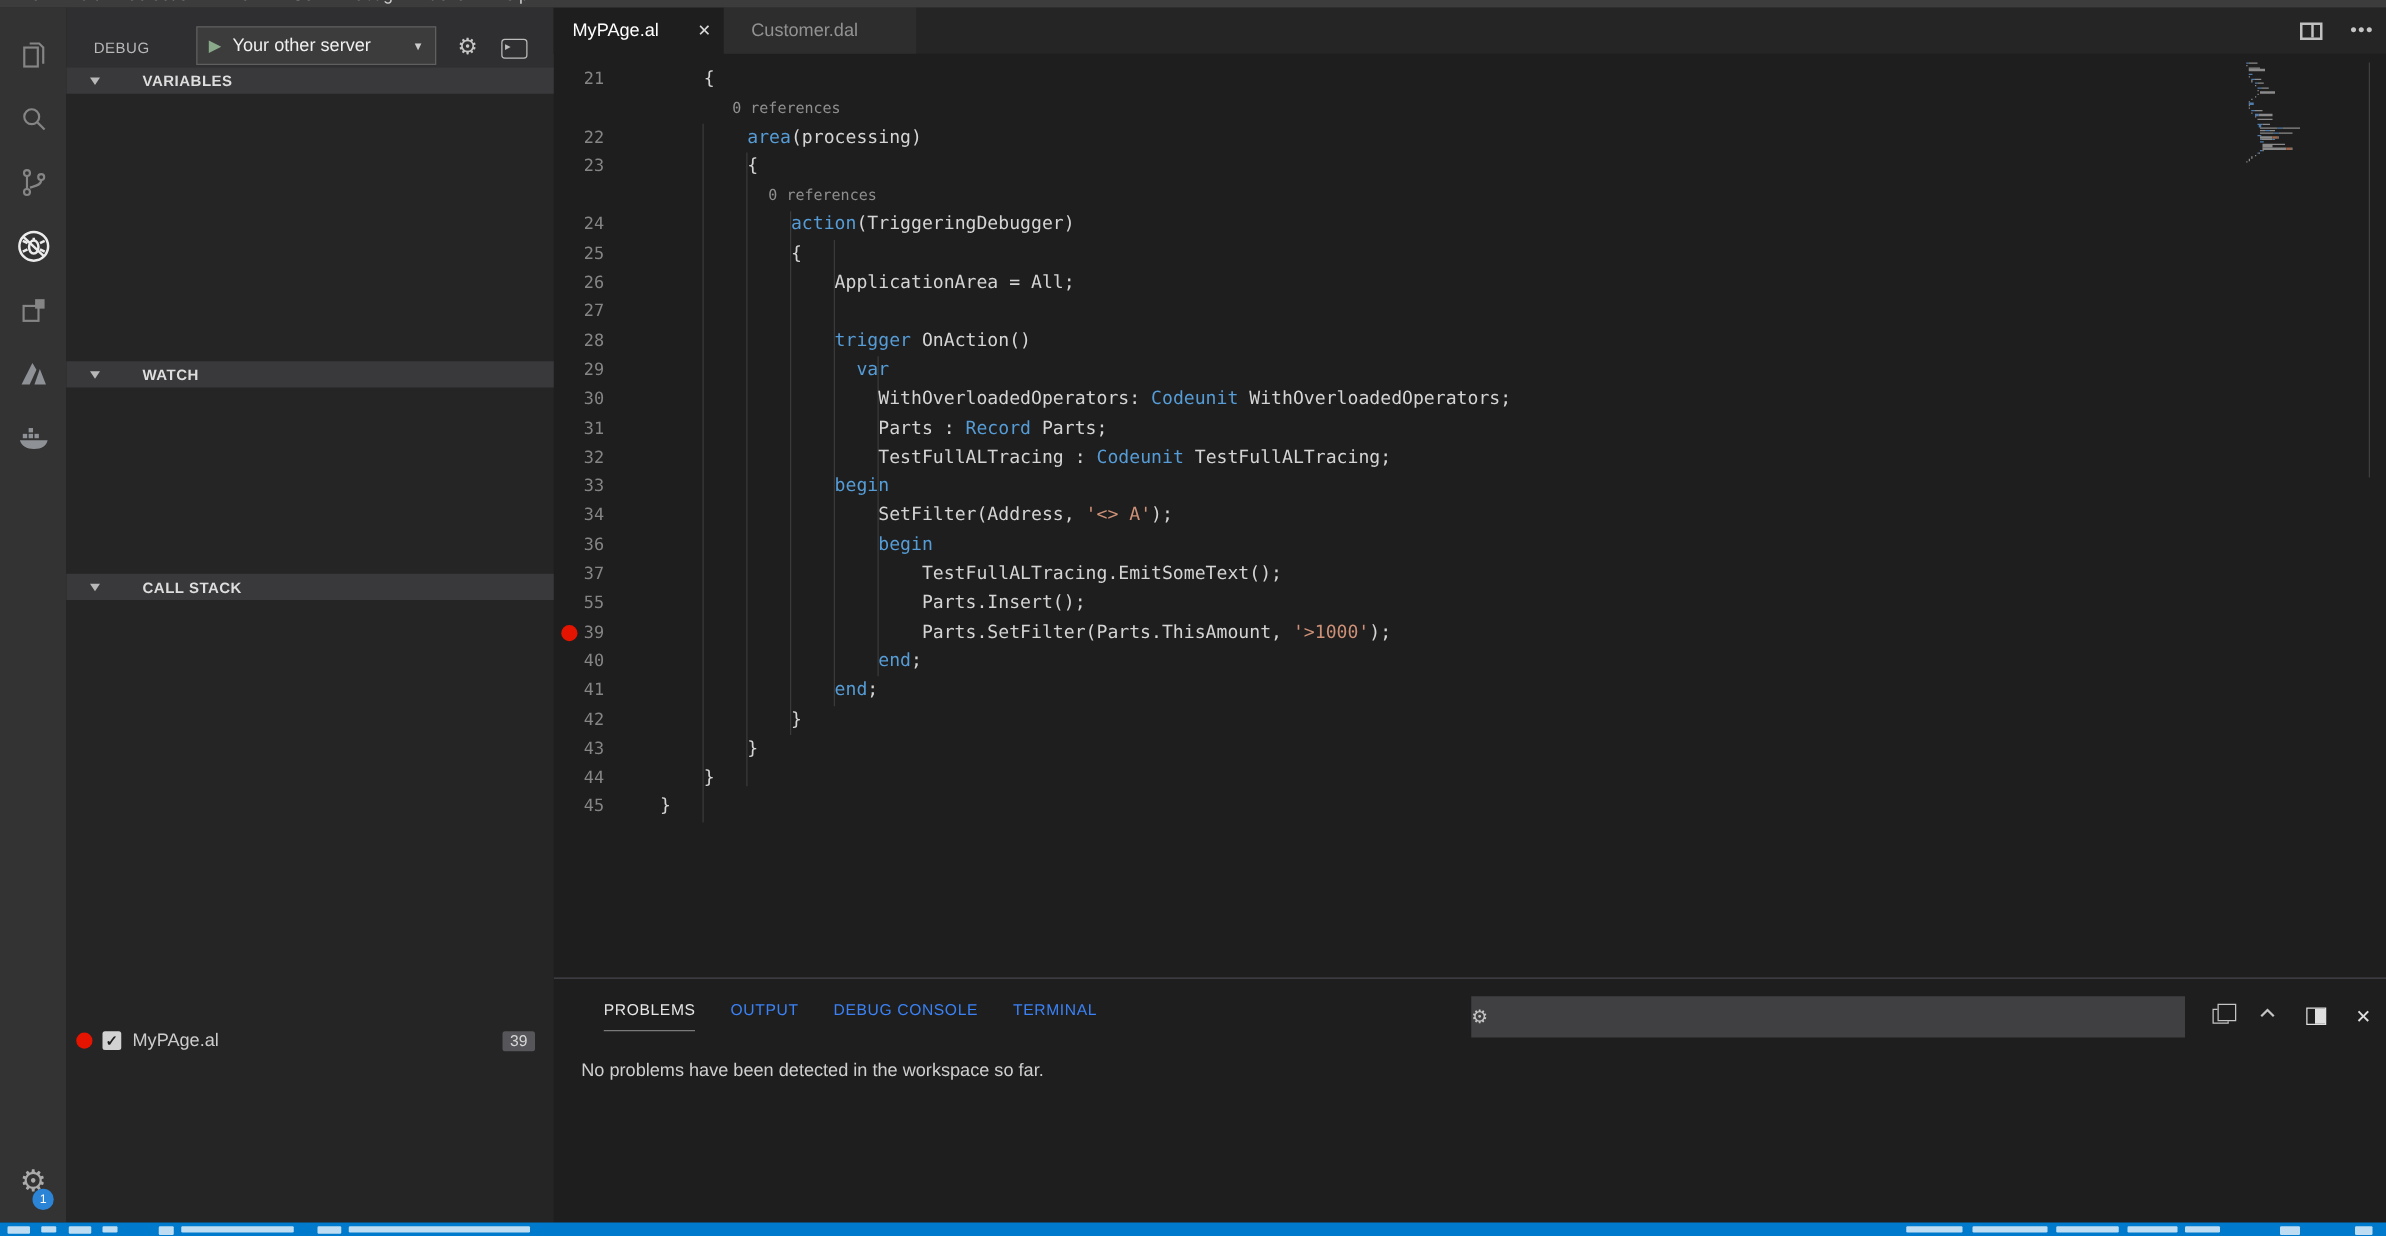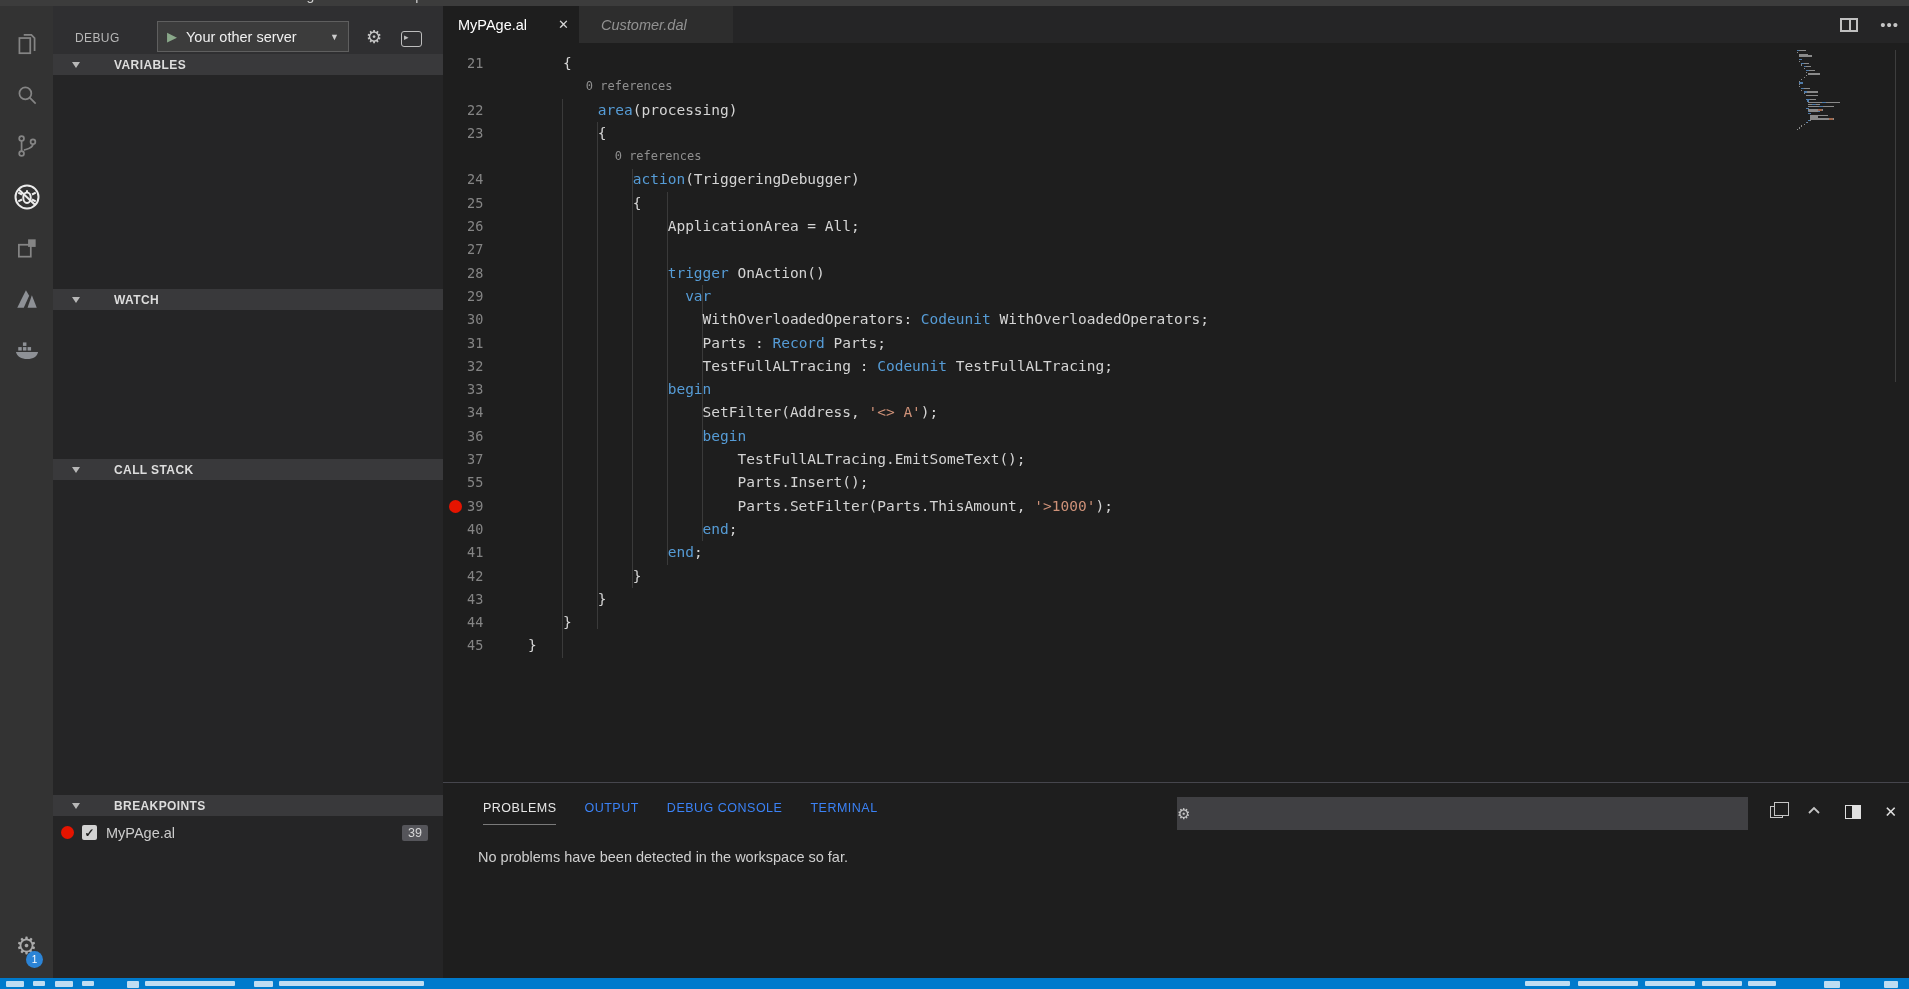--- a/index.html
+++ b/index.html
@@ -43,21 +43,21 @@
   .bp-checkbox { width:15px; height:15px; background:#d2d2d2; border-radius:2px; margin-right:9px; display:flex; align-items:center; justify-content:center; font-size:12px; color:#1e1e1e; font-weight:bold; }
   .bp-file { font-size:14.5px; color:#cccccc; flex:1; }
   .bp-badge { margin-right:15px; background:#55555a; color:#d7d7d7; font-size:12.5px; padding:1px 6px; border-radius:2px; }
 
   
   .tabbar { position:absolute; left:443px; top:6px; right:0; height:37px; background:#252526; display:flex; z-index:10; }
   .tab { height:100%; display:flex; align-items:center; cursor:pointer; }
   .tab.active { width:136px; background:#1e1e1e; padding:0 10px 0 15px; }
   .tab.active .tab-label { color:#ffffff; font-size:14.5px; }
   .tab.preview { width:154px; background:#2d2d2d; padding-left:22px; }
-  .tab.preview .tab-label { color:#929292; font-size:14.5px; font-style:italic; }
+  .tab.preview .tab-label { color:#929292; font-size:14.5px; }
   .tab-close { margin-left:auto; color:#d8d8d8; font-size:13px; cursor:pointer; }
   .tab-actions { position:absolute; right:10px; top:0; height:37px; display:flex; align-items:center; gap:22px; }
   .ta-split { width:18px; height:14px; border:2px solid #c0c0c0; position:relative; cursor:pointer; }
   .ta-split::after { content:""; position:absolute; left:50%; top:0; bottom:0; width:2px; background:#c0c0c0; }
   .ta-more { color:#c5c5c5; font-size:15px; letter-spacing:1px; cursor:pointer; }
 
   
   .editor { position:absolute; left:443px; top:43px; right:0; height:739px; background:#1e1e1e; overflow:hidden; }
   .guide { position:absolute; width:1px; background:#3a3a3a; }
   .code-lines { position:absolute; left:0; right:0; top:9px; }
@@ -74,21 +74,21 @@
   .minimap { position:absolute; left:1354px; top:7px; width:48px; }
   .mm-row { height:1.25px; margin-bottom:0.55px; white-space:nowrap; }
   .mm-seg { display:inline-block; height:1.25px; vertical-align:top; }
   .scroll-line { position:absolute; left:1452px; top:7px; width:1px; height:332px; background:#3e3e3e; }
 
   
   .panel { position:absolute; left:443px; top:782px; right:0; bottom:11px; background:#1e1e1e; border-top:1px solid #46464d; }
   .panel-tabs { position:absolute; left:40px; top:18px; display:flex; gap:28px; }
   .panel-tab { font-size:12.5px; letter-spacing:0.5px; color:#3b82f6; padding-bottom:9px; cursor:pointer; }
   .panel-tab.active { color:#e7e7e7; border-bottom:1px solid #7a7a7a; }
-  .panel-msg { position:absolute; left:22px; top:66px; font-size:14.5px; color:#cfcfcf;margin-left:13px; }
+  .panel-msg { position:absolute; left:22px; top:66px; font-size:14.5px; color:#cfcfcf; }
   .panel-filter { position:absolute; left:734px; top:14px; width:571px; height:33px; background:#404043; display:flex; align-items:center; }
   .panel-filter input { flex:1; background:transparent; border:none; outline:none; color:#cccccc; font-size:14px; padding:0 10px; font-family:"Liberation Sans", sans-serif; }
   .panel-filter input::placeholder { color:#969696; }
   .pf-gear { font-size:15px; color:#c5c5c5; margin-right:8px; line-height:1; cursor:pointer; }
   .panel-actions { position:absolute; right:12px; top:20px; display:flex; align-items:center; gap:23px; }
   .pa-stack { width:13px; height:12px; border:1.5px solid #c5c5c5; position:relative; cursor:pointer; }
   .pa-stack::after { content:""; position:absolute; left:3px; top:-5px; width:13px; height:12px; border:1.5px solid #c5c5c5; background:#1e1e1e; }
   .pa-chevron { cursor:pointer; } .pa-chevron svg { stroke:#c5c5c5; stroke-width:1.8; fill:none; }
   .pa-split { width:16px; height:14px; border:1.5px solid #e0e0e0; position:relative; cursor:pointer; }
   .pa-split::after { content:""; position:absolute; right:0; top:0; bottom:0; width:8px; background:#e0e0e0; }
@@ -195,24 +195,20 @@
       <span class="sec-marker"></span>
       <span class="sec-label">VARIABLES</span>
     </div>
     <div class="sec-header" style="top:283px">
       <span class="sec-marker"></span>
       <span class="sec-label">WATCH</span>
     </div>
     <div class="sec-header" style="top:453px">
       <span class="sec-marker"></span>
       <span class="sec-label">CALL STACK</span>
-    </div>
-    <div class="sec-header" style="top:789px">
-      <span class="sec-marker"></span>
-      <span class="sec-label">BREAKPOINTS</span>
     </div>
 
     <div class="bp-item">
       <span class="bp-item-dot"></span>
       <span class="bp-checkbox">✓</span>
       <span class="bp-file">MyPAge.al</span>
       <span class="bp-badge">39</span>
     </div>
   </div>
 

